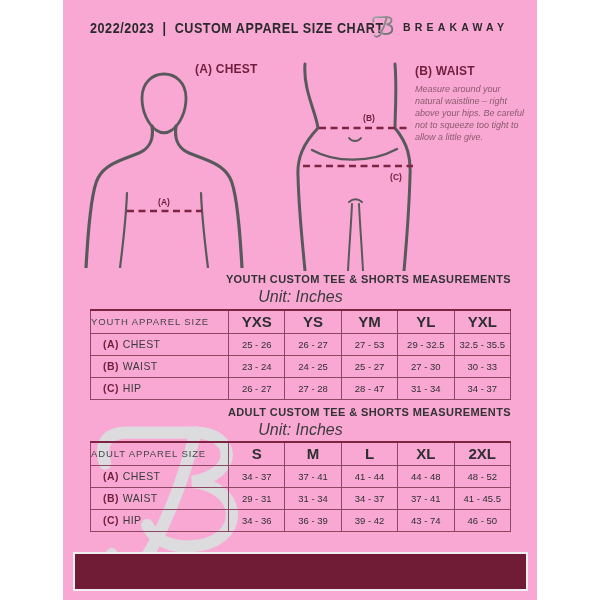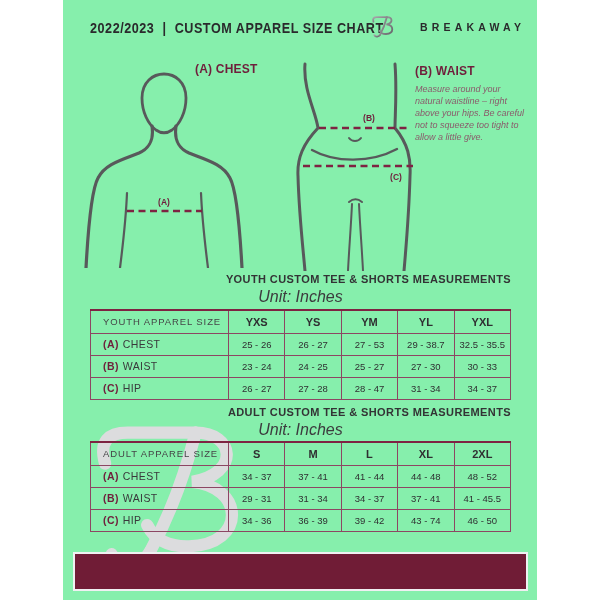--- a/index.html
+++ b/index.html
@@ -1,24 +1,24 @@
 <!DOCTYPE html>
 <html><head>
 <meta charset="utf-8">
 <style>
   html,body{margin:0;padding:0;background:#ffffff;}
   *{box-sizing:border-box;}
   .canvas{position:relative;width:600px;height:600px;background:#ffffff;overflow:hidden;
           font-family:"Liberation Sans",sans-serif;}
-  .page{position:absolute;left:63px;top:0;width:474px;height:600px;background:#86efac;overflow:hidden;}
+  .page{position:absolute;left:63px;top:0;width:474px;height:600px;background:#f9a8d4;overflow:hidden;}
 
   
   .title{position:absolute;left:27px;top:20px;font-size:14px;font-weight:bold;color:#2a2a2c;
          letter-spacing:0.6px;white-space:pre;transform:scaleX(0.9);transform-origin:left center;}
-  .brand{position:absolute;left:308px;top:14px;display:flex;align-items:center;gap:24px;}
+  .brand{position:absolute;left:308px;top:14px;display:flex;align-items:center;gap:7px;}
   .brand-name{font-size:10.5px;font-weight:bold;letter-spacing:4.2px;color:#2a2a2c;white-space:nowrap;}
 
   
   .guide-h{font-size:12px;font-weight:bold;color:#6f1f3c;letter-spacing:0.2px;}
   .guide-p{margin-top:6px;font-size:9px;line-height:1.32;font-style:italic;color:#8a5a6b;white-space:pre-line;}
   .blk{position:absolute;}
   .blk-chest{left:132px;top:62px;width:118px;}
   .blk-waist{left:352px;top:64px;width:112px;}
   .blk-hips{left:352px;top:166px;width:124px;}
 
@@ -28,23 +28,23 @@
   
   .sec-title{position:absolute;left:27px;width:421px;text-align:right;font-size:11px;
              font-weight:bold;color:#333335;letter-spacing:0.4px;}
   .sec-unit{position:absolute;left:27px;width:421px;text-align:center;font-size:16px;
             font-style:italic;color:#3c3c3e;}
 
   
   .size-table{position:absolute;left:27px;width:421px;border-collapse:collapse;table-layout:fixed;
               border-top:2px solid #7e2342;}
   .size-table th,.size-table td{border:1px solid #8d4663;padding:0;}
-  .size-table th{height:23px;font-size:11px;font-weight:bold;color:#2f2f31;text-align:center;}
+  .size-table th{height:23px;font-size:15px;font-weight:bold;color:#2f2f31;text-align:center;}
   .size-table th.lblcol{font-size:9.5px;font-weight:normal;color:#454547;letter-spacing:0.9px;
-                        text-align:left;padding-left:12px;}
+                        text-align:left;padding-left:0;}
   .size-table td{height:22px;font-size:9.5px;color:#2f2f31;text-align:center;}
   .size-table td.lblcol{text-align:left;padding-left:12px;font-size:10.5px;color:#39393b;letter-spacing:0.4px;}
   .size-table .key{font-weight:bold;color:#6f1f3c;margin-right:4px;}
 
   .watermark{position:absolute;left:15px;top:412px;opacity:1;pointer-events:none;}
   .footer-bar{position:absolute;left:10px;top:552px;width:455px;height:39px;background:#701c36;
               border:2px solid #f0f0f2;}
 </style>
 </head>
 <body>
@@ -137,21 +137,21 @@
           <th>YL</th>
           <th>YXL</th>
         </tr>
       </thead>
       <tbody>
         <tr>
           <td class="lblcol"><span class="key">(A)</span><span>CHEST</span></td>
           <td>25 - 26</td>
           <td>26 - 27</td>
           <td>27 - 53</td>
-          <td>29 - 38.7</td>
+          <td>29 - 32.5</td>
           <td>32.5 - 35.5</td>
         </tr>
         <tr>
           <td class="lblcol"><span class="key">(B)</span><span>WAIST</span></td>
           <td>23 - 24</td>
           <td>24 - 25</td>
           <td>25 - 27</td>
           <td>27 - 30</td>
           <td>30 - 33</td>
         </tr>

